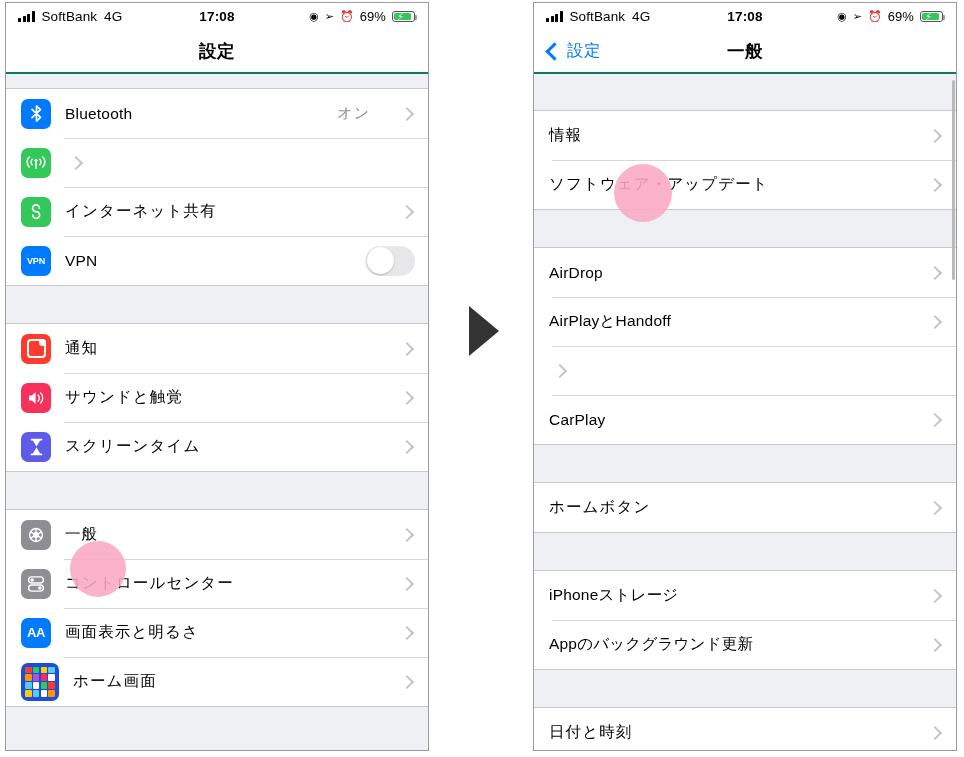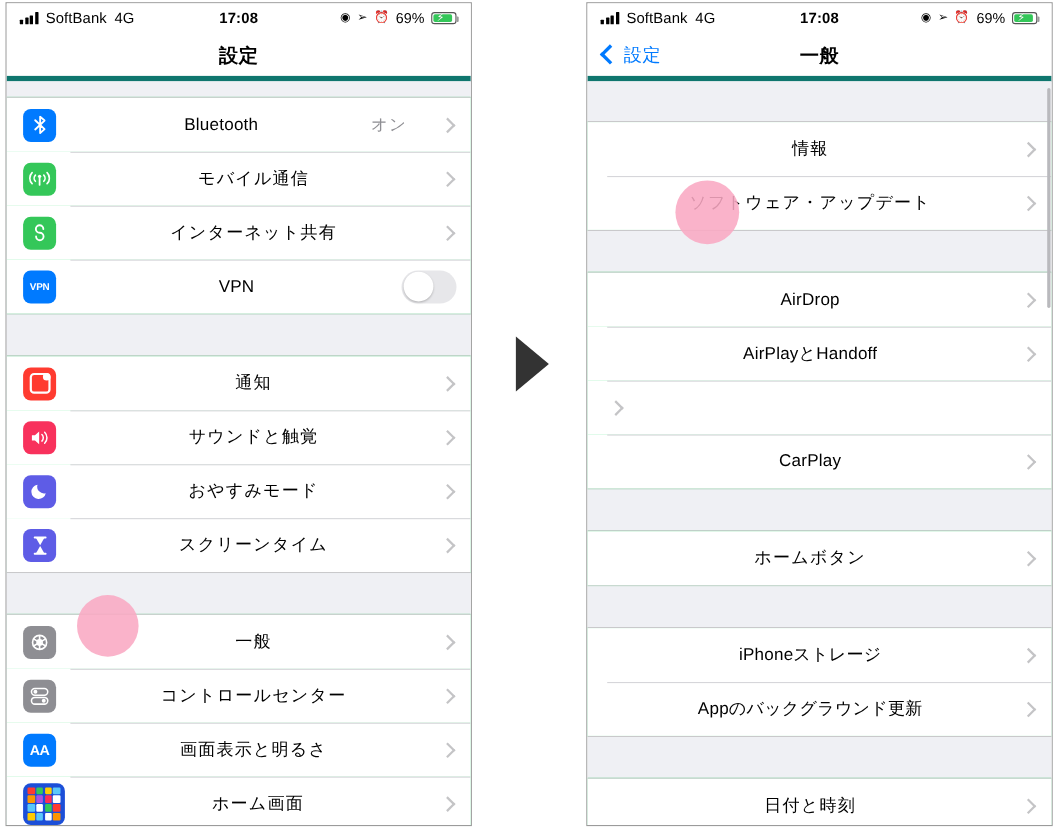--- a/index.html
+++ b/index.html
@@ -107,21 +107,21 @@
     line-height: 1;
     margin-left: 4px;
     text-shadow: 0 0 1px rgba(0,0,0,.25);
   }
 
   
   .navbar {
     position: relative;
     height: 44px;
     background: #ffffff;
-    border-bottom: 5px solid #0f766e;
+    border-bottom: 2px solid #0f766e;
     display: flex;
     align-items: center;
     padding: 0 14px;
     box-sizing: border-box;
   }
   .nav-title {
     position: absolute;
     left: 0; right: 0;
     text-align: center;
     font-size: 17.5px;
@@ -150,21 +150,21 @@
   .back .lbl { letter-spacing: 0.5px; }
 
   
   .scroller {
     position: relative;
     height: calc(753px - 27px - 45px);
     background: #eff0f4;
     overflow: hidden;
   }
   .gap { background: #eff0f4; }
-  .group { background: #86efac; border-top: 1px solid #c9c9cb; border-bottom: 1px solid #c9c9cb; text-align: center; }
+  .group { background: #ec4899; border-top: 1px solid #c9c9cb; border-bottom: 1px solid #c9c9cb; }
 
   .row {
     position: relative;
     display: flex;
     align-items: center;
     height: 49px;
     background: #ffffff;
     padding-left: 15px;
     box-sizing: border-box;
     cursor: pointer;
@@ -360,21 +360,20 @@
           <span class="row-icon ic-cell">
             <svg width="20" height="17" viewBox="0 0 20 17" aria-hidden="true">
               <path d="M3.2 3 A7 7 0 0 0 3.2 13" fill="none" stroke="#fff" stroke-width="1.5" stroke-linecap="round"></path>
               <path d="M6.2 5.2 A4 4 0 0 0 6.2 10.8" fill="none" stroke="#fff" stroke-width="1.5" stroke-linecap="round"></path>
               <path d="M16.8 3 A7 7 0 0 1 16.8 13" fill="none" stroke="#fff" stroke-width="1.5" stroke-linecap="round"></path>
               <path d="M13.8 5.2 A4 4 0 0 1 13.8 10.8" fill="none" stroke="#fff" stroke-width="1.5" stroke-linecap="round"></path>
               <circle cx="10" cy="6.3" r="1.5" fill="#fff"></circle>
               <rect x="9.2" y="6.8" width="1.6" height="8" fill="#fff" rx="0.6"></rect>
             </svg>
           </span>
-          <span class="row-label jp">モバイル通信</span>
           <span class="disclosure">
               <span></span>
             </span>
         </div>
 
         <div class="row">
           <span class="row-icon ic-hotspot">
             <svg width="18" height="18" viewBox="0 0 18 18" aria-hidden="true">
               <path d="M12.4 5.2 a3.4 3.4 0 0 0 -3.4 -3.4 a3.4 3.4 0 0 0 0 6.8 l0.2 0 a3.4 3.4 0 0 1 0 6.8 a3.4 3.4 0 0 1 -3.4 -3.4" fill="none" stroke="#fff" stroke-width="1.7" stroke-linecap="round"></path>
             </svg>
@@ -415,31 +414,20 @@
               <path d="M11.1 5 A4.2 4.2 0 0 1 11.1 11" fill="none" stroke="#fff" stroke-width="1.35" stroke-linecap="round"></path>
               <path d="M13.6 3 A7 7 0 0 1 13.6 13" fill="none" stroke="#fff" stroke-width="1.35" stroke-linecap="round"></path>
             </svg>
           </span>
           <span class="row-label jp">サウンドと触覚</span>
           <span class="disclosure">
               <span></span>
             </span>
         </div>
 
-        <div class="row">
-          <span class="row-icon ic-dnd">
-            <svg width="17" height="17" viewBox="0 0 17 17" aria-hidden="true">
-              <path d="M13.6 10.4 A6.2 6.2 0 0 1 6.1 2.6 A6.6 6.6 0 1 0 13.6 10.4 Z" fill="#fff"></path>
-            </svg>
-          </span>
-          <span class="row-label jp">おやすみモード</span>
-          <span class="disclosure">
-              <span></span>
-            </span>
-        </div>
 
         <div class="row">
           <span class="row-icon ic-screentime">
             <svg width="15" height="18" viewBox="0 0 15 18" aria-hidden="true">
               <path d="M2.5 1.6 H12.5 M2.5 16.4 H12.5" stroke="#fff" stroke-width="1.7" stroke-linecap="round"></path>
               <path d="M3.6 1.9 L11.4 1.9 L7.5 8.6 Z" fill="#fff"></path>
               <path d="M3.6 16.1 L11.4 16.1 L7.5 9.4 Z" fill="#fff"></path>
             </svg>
           </span>
           <span class="row-label jp">スクリーンタイム</span>

